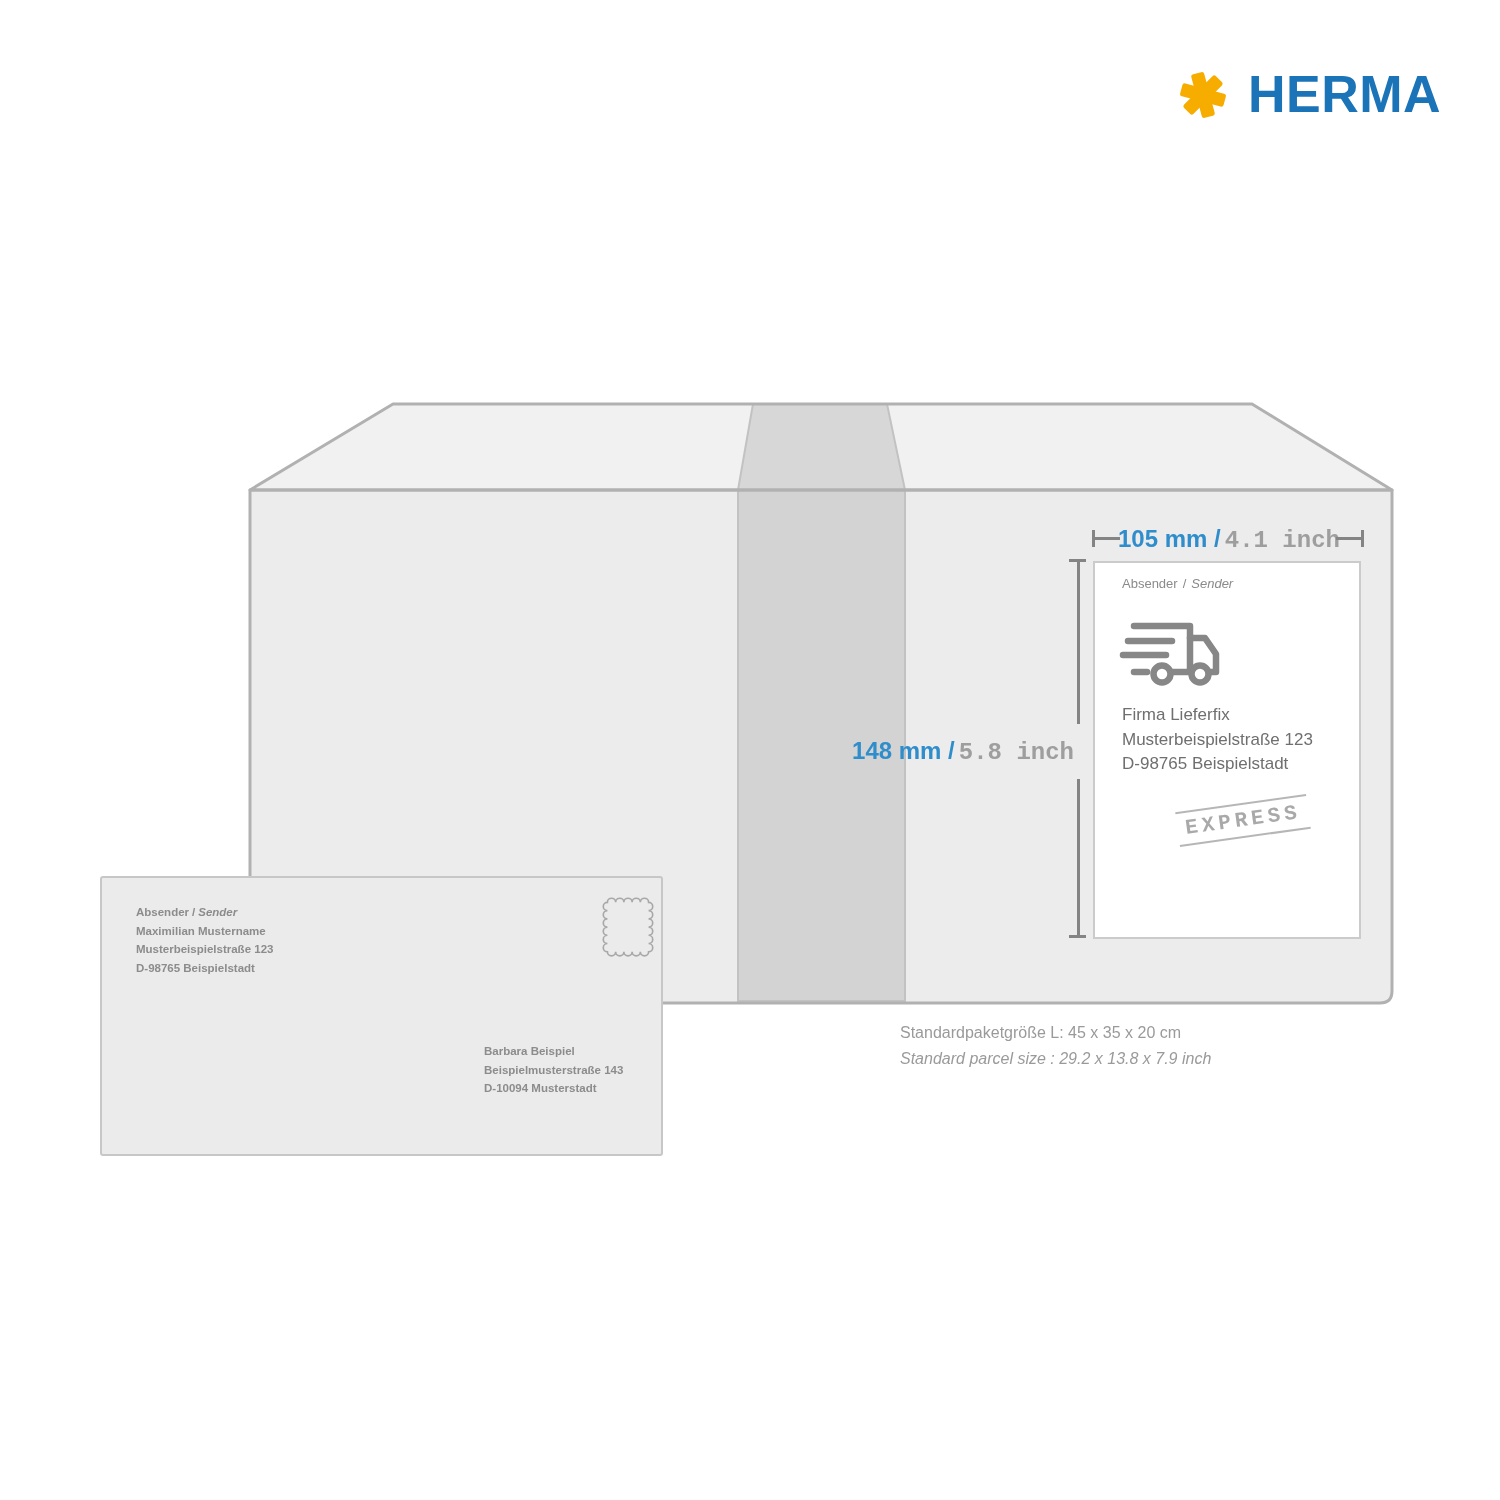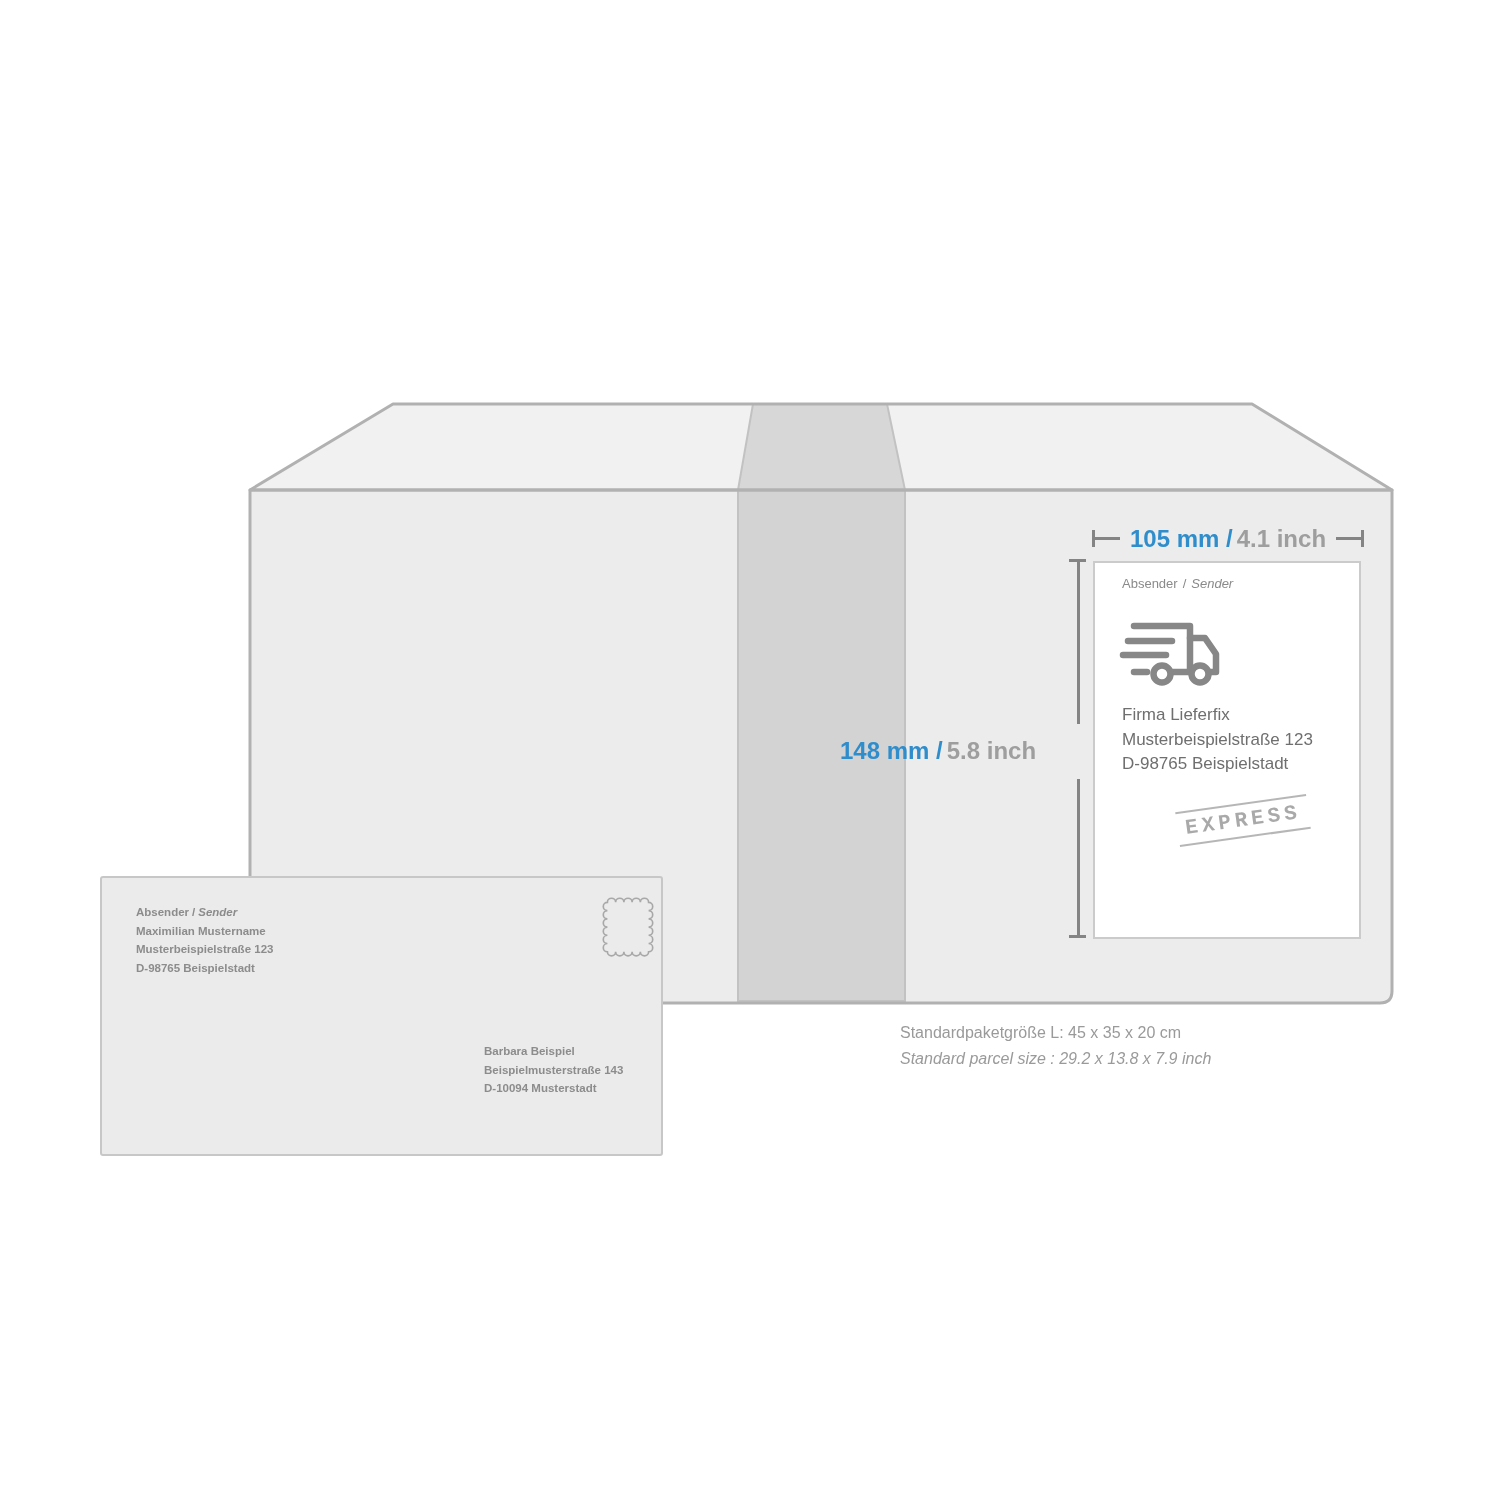--- a/index.html
+++ b/index.html
@@ -36,23 +36,23 @@
   .express{
     position:absolute;left:82px;top:240px;transform:rotate(-8deg);
     font-family:"Liberation Mono", monospace;font-size:21px;font-weight:700;letter-spacing:4px;
     color:#9b9b9b;border-top:2px solid #aaaaaa;border-bottom:2px solid #aaaaaa;
     padding:4px 8px;opacity:0.85;white-space:nowrap;
   }
   
   .dim-line{position:absolute;background:#848484;}
   .dim-text{position:absolute;font-size:24px;font-weight:700;white-space:nowrap;}
   .dim-metric{color:var(--dim-blue);}
-  .dim-imperial{color:var(--dim-gray);margin-left:4px;}
+  .dim-imperial{color:var(--dim-gray);margin-left:4px;font-family:Liberation Mono, monospace;}
   .dim-w-text{left:1118px;top:525px;width:220px;text-align:center;}
-  .dim-h-text{left:840px;top:737px;width:234px;text-align:left;}
+  .dim-h-text{left:840px;top:737px;width:234px;text-align:right;}
   
   .envelope{
     position:absolute;left:100px;top:876px;width:563px;height:280px;
     background:#ebebeb;border:2px solid #c7c7c7;border-radius:3px;box-sizing:border-box;
   }
   .env-text{font-size:11.5px;font-weight:700;line-height:18.5px;color:#8c8c8c;}
   .env-sender{position:absolute;left:34px;top:25px;}
   .env-caption{white-space:nowrap;}
   .env-caption .cap-sep{margin:0 3px;}
   .env-recipient{position:absolute;left:382px;top:164px;}
@@ -134,14 +134,24 @@
     <span class="dim-metric">148 mm /</span><span class="dim-imperial">5.8 inch</span>
   </div>
   <div class="dim-line" style="left:1077px;top:779px;width:3px;height:157px;"></div>
   <div class="dim-line" style="left:1069px;top:935px;width:17px;height:3px;"></div>
 
   <div class="footnote">
     <div class="metric">Standardpaketgröße L: 45 x 35 x 20 cm</div>
     <div class="imperial">Standard parcel size : 29.2 x 13.8 x 7.9 inch</div>
   </div>
 
+  <div class="logo">
+    <svg class="logo-star" viewBox="-30 -30 60 60" aria-hidden="true">
+      <g fill="var(--brand-yellow)">
+        <rect x="-27" y="-8" width="54" height="16" rx="3" transform="rotate(15)"></rect>
+        <rect x="-27" y="-8" width="54" height="16" rx="3" transform="rotate(75)"></rect>
+        <rect x="-27" y="-8" width="54" height="16" rx="3" transform="rotate(135)"></rect>
+      </g>
+    </svg>
+    <div class="logo-text">HERMA</div>
+  </div>
 
 </div>
 
 </body></html>

